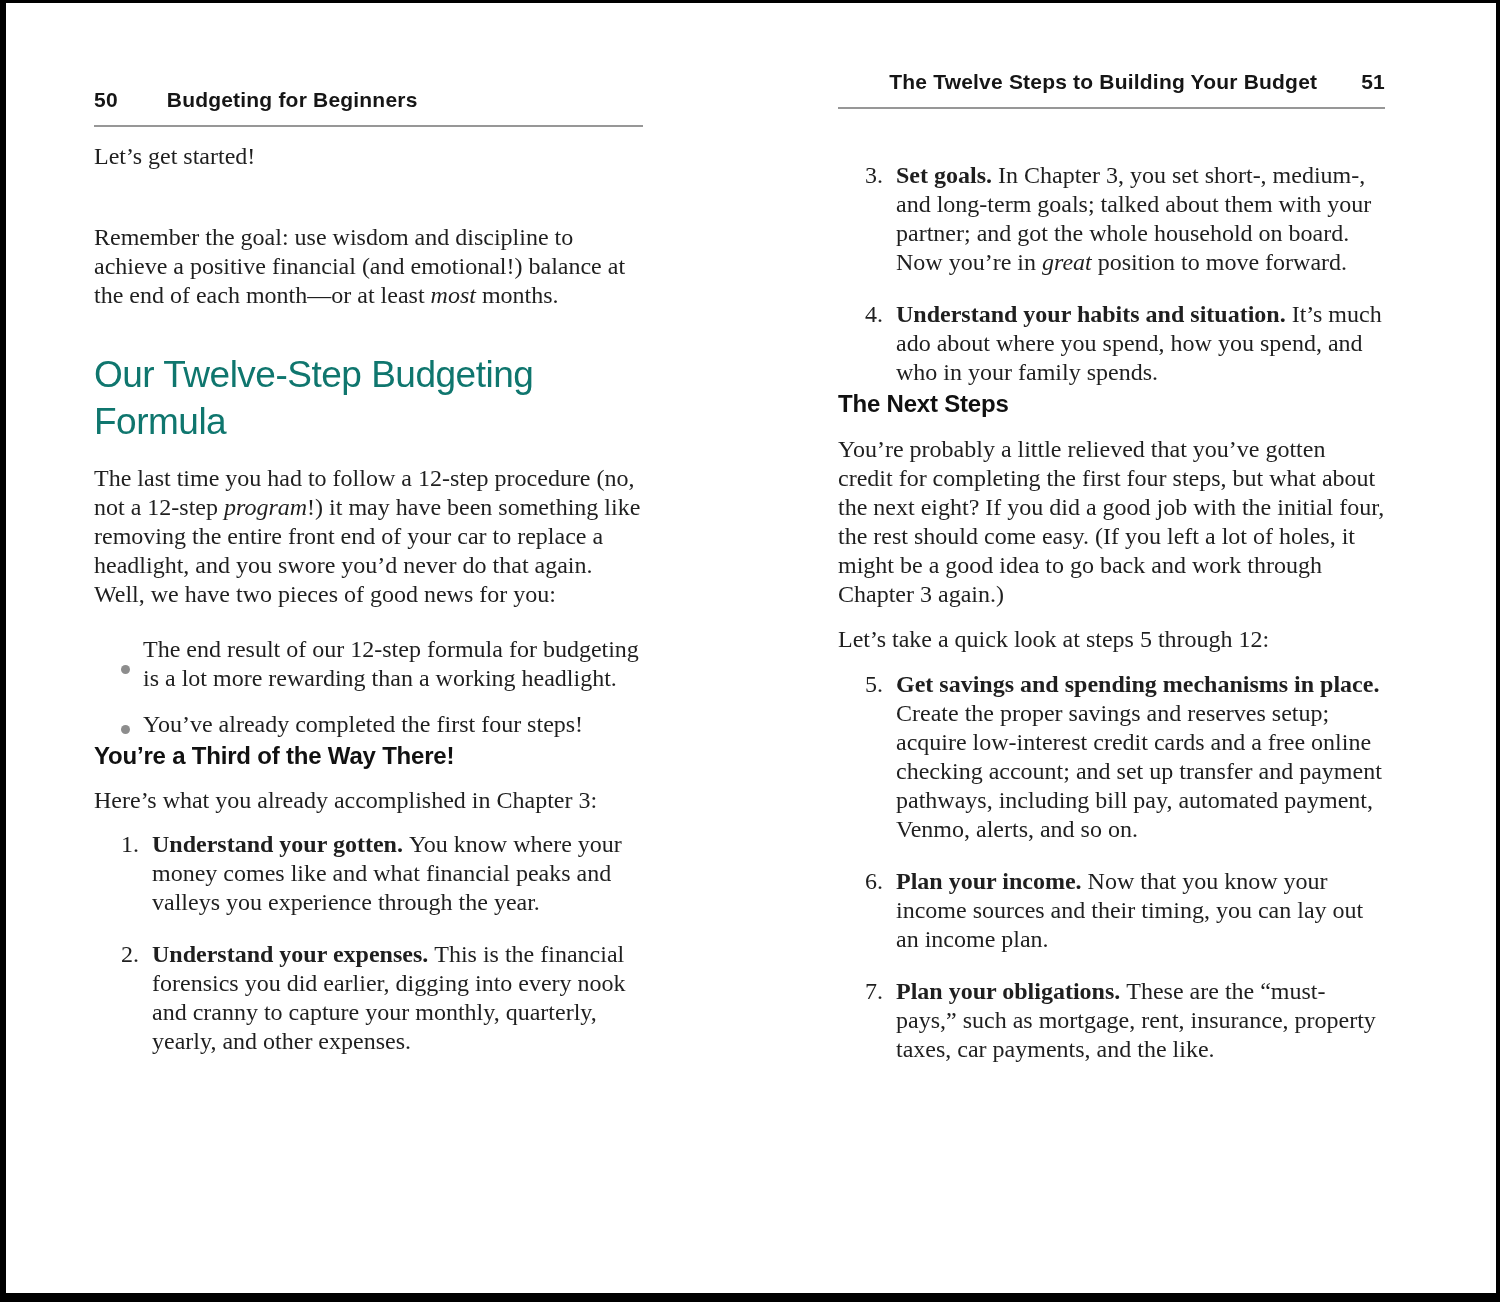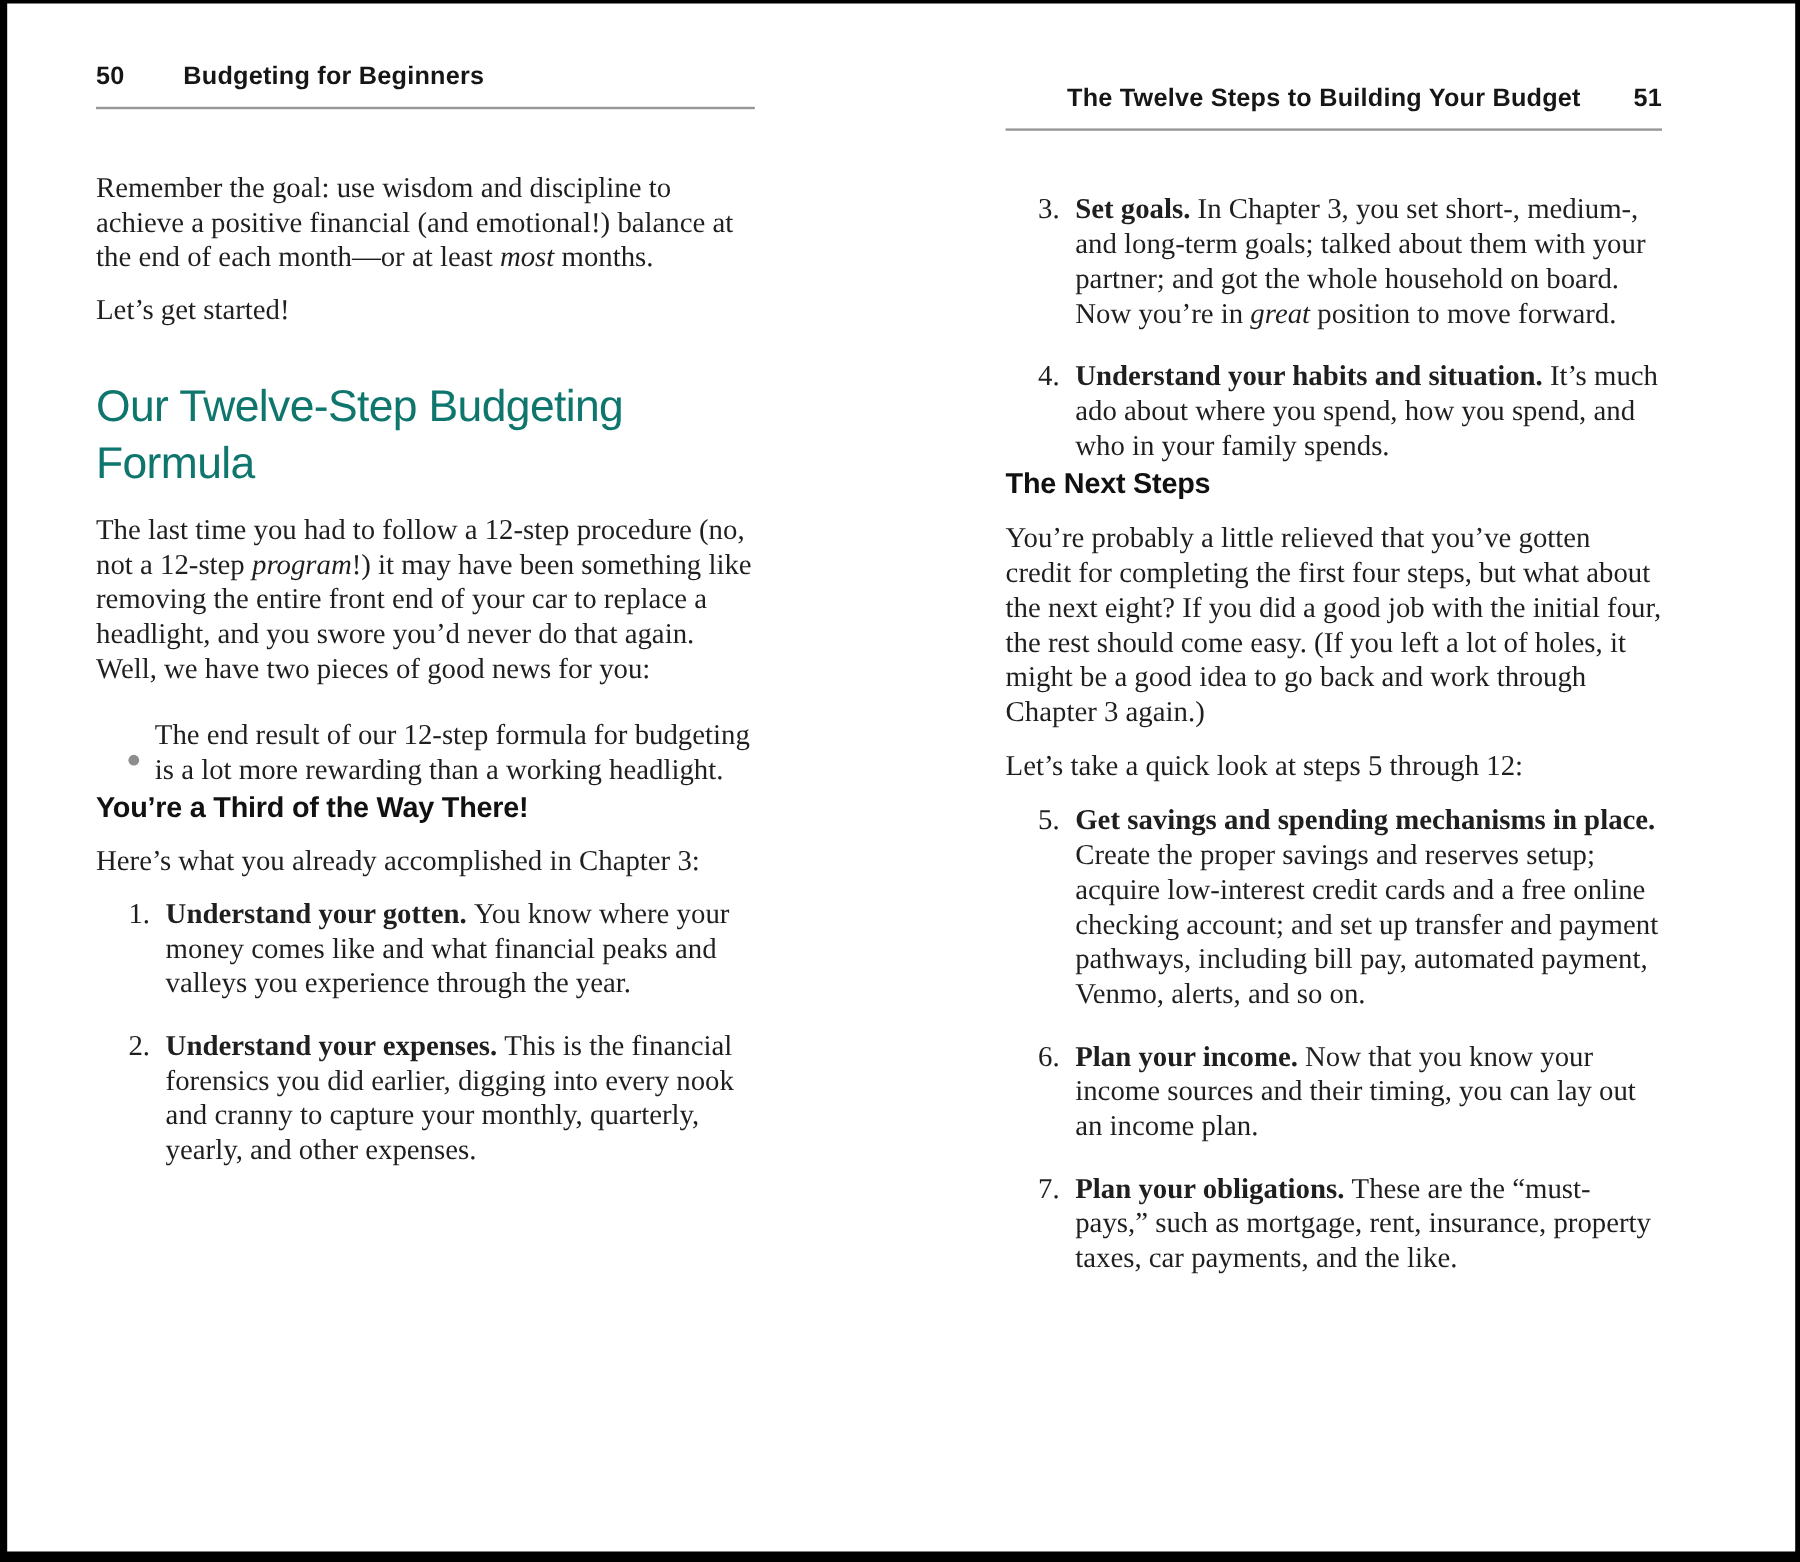--- a/index.html
+++ b/index.html
@@ -17,21 +17,21 @@
     border-color: #000000;
     border-width: 3px 4px 9px 6px;
     overflow: hidden;
     font-family: "Liberation Serif", serif;
     color: #1f1f1f;
   }
   .page {
     position: absolute;
     top: 49px;
   }
-  .page-left  { left: 74px;  width: 549px; }
+  .page-left  { left: 88px;  width: 549px; margin-top: 36px; }
   .page-right { left: 832px; width: 547px; margin-top: 18px; }
 
   .running-head {
     display: flex;
     align-items: baseline;
     font-family: "Liberation Sans", sans-serif;
     font-weight: bold;
     font-size: 21px;
     line-height: 24px;
     color: #161616;
@@ -125,32 +125,36 @@
 <body>
 
 <div class="spread">
 
   <div class="page page-left">
     <div class="running-head">
       <span class="pagenum">50</span>
       <span class="running-title">Budgeting for Beginners</span>
     </div>
 
+    <p class="body-text lets-started">Let’s get started!</p>
+
     <p class="body-text intro-para"><span>Remember the goal: use wisdom and discipline to achieve a positive financial (and emotional!) balance at the end of each month—or at least </span><em>most</em><span> months.</span></p>
-
-    <p class="body-text lets-started">Let’s get started!</p>
 
     <h1 class="chapter-heading">Our Twelve-Step Budgeting Formula</h1>
 
     <p class="body-text formula-para"><span>The last time you had to follow a 12-step procedure (no, not a 12-step </span><em>program</em><span>!) it may have been some­thing like removing the entire front end of your car to replace a headlight, and you swore you’d never do that again. Well, we have two pieces of good news for you:</span></p>
 
     <ul class="bullet-list">
       <li>
         <span class="bullet-dot"></span>
         <p class="body-text"><span>The end result of our 12-step formula for budgeting is a lot more rewarding than a working headlight.</span></p>
+      </li>
+      <li>
+        <span class="bullet-dot"></span>
+        <p class="body-text"><span>You’ve already completed the first four steps!</span></p>
       </li>
     </ul>
 
     <h2 class="section-heading left-section-heading">You’re a Third of the Way There!</h2>
 
     <p class="body-text heres-what">Here’s what you already accomplished in Chapter 3:</p>
 
     <ol class="steps-list">
       <li>
         <span class="step-num">1.</span>

